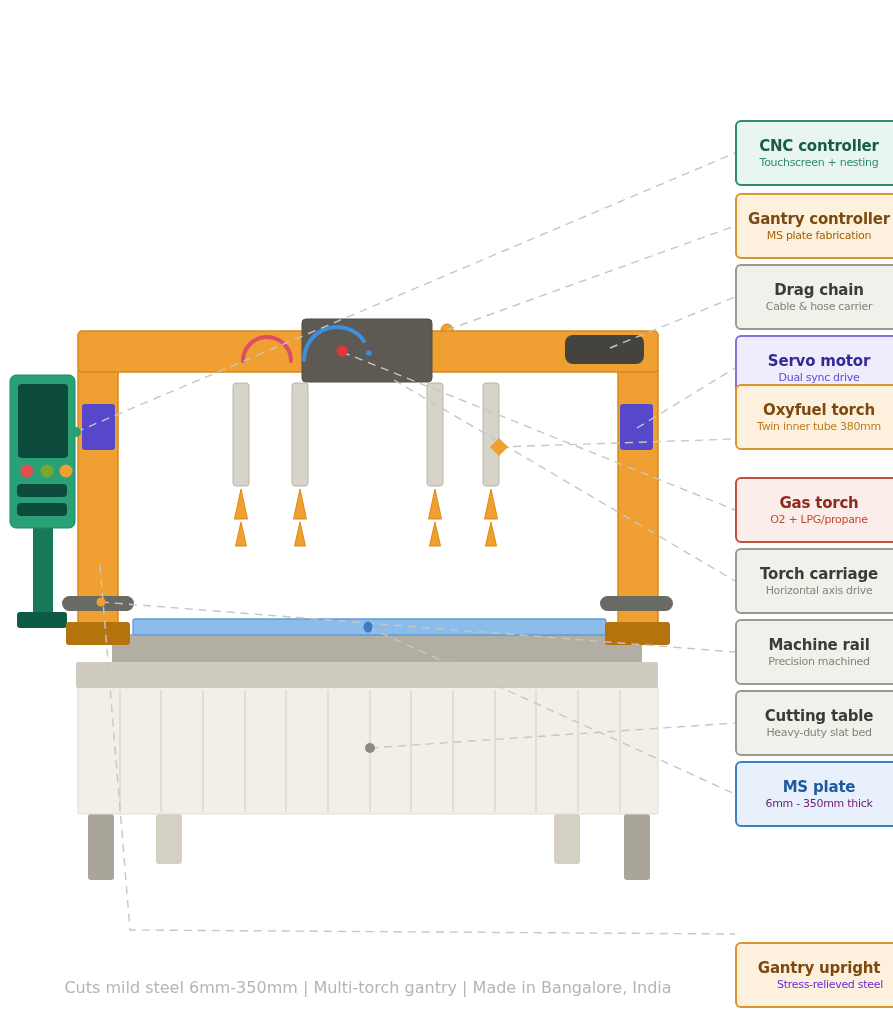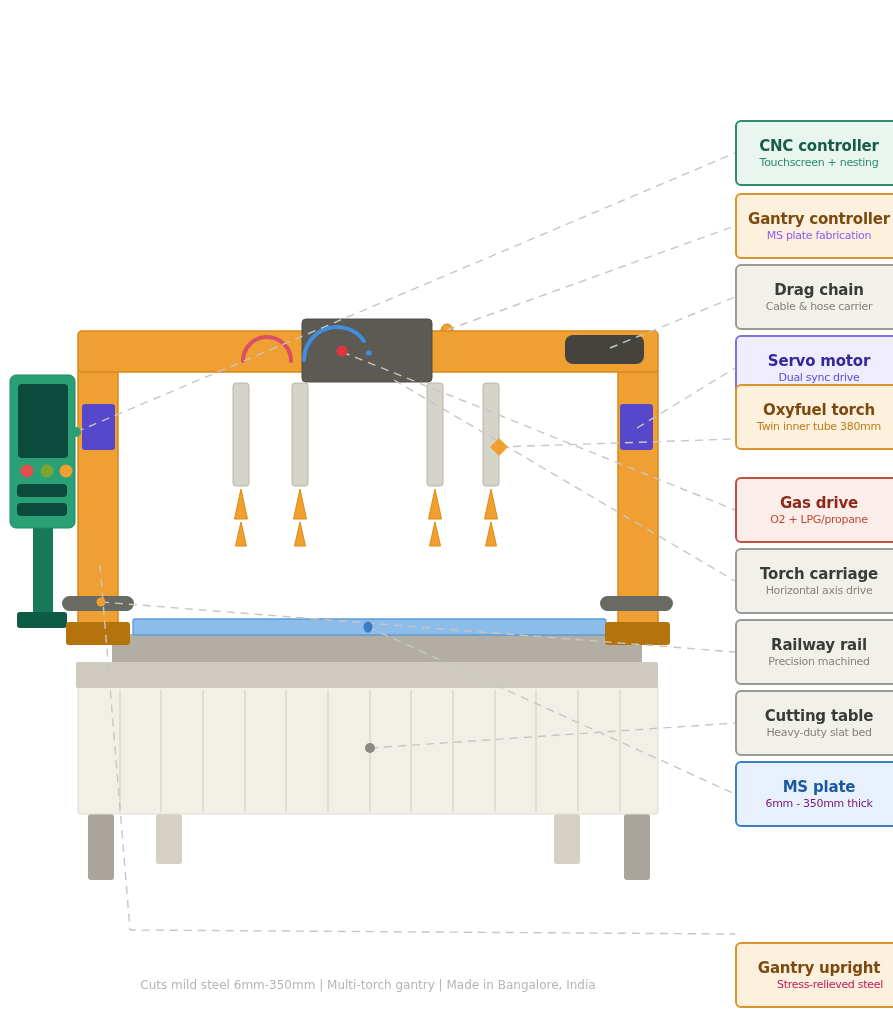--- a/index.html
+++ b/index.html
@@ -13,21 +13,21 @@
     border:2px solid #999;border-radius:6px;background:#f5f5f5;
     display:flex;flex-direction:column;align-items:center;justify-content:center;gap:3px;
     text-align:center;
   }
   .c-title{font-weight:bold;font-size:15px;line-height:1;letter-spacing:-0.2px;white-space:nowrap;}
   .c-sub{font-size:11px;line-height:1;letter-spacing:-0.3px;white-space:nowrap;}
   #footer{
     position:absolute;left:0;top:978px;width:736px;text-align:center;
   }
   #footer .f1{font-size:13px;color:#8d8d8b;margin:0 0 7px 0;}
-  #footer .f2{font-size:12px;color:#b7b5b1;margin:0;}
+  #footer .f2{font-size:16px;color:#b7b5b1;margin:0;}
 </style>
 </head>
 <body>
 
 <div id="stage">
 
   <svg id="machine-svg" width="893" height="1024" viewBox="0 0 893 1024">
 
     <g>
       <rect x="88" y="814" width="26" height="66" rx="3" fill="#a9a59a"></rect>
@@ -110,57 +110,57 @@
     <circle cx="370" cy="748" r="5" fill="#8a8a84"></circle>
   </svg>
 
   <div>
       <div class="callout" style="top: 120px; background: rgb(233, 245, 239); border-color: rgb(46, 139, 110);">
       <div class="c-title" style="color: rgb(23, 92, 70);">CNC controller</div>
       <div class="c-sub" style="color: rgb(46, 139, 110);">Touchscreen + nesting</div>
     </div>
       <div class="callout" style="top: 193px; background: rgb(253, 241, 221); border-color: rgb(217, 149, 47);">
       <div class="c-title" style="color: rgb(124, 74, 16);">Gantry controller</div>
-      <div class="c-sub" style="color: #8b5cf6; text-align: center;">MS plate fabrication</div>
+      <div class="c-sub" style="color: #a16207; text-align: center;">MS plate fabrication</div>
     </div>
       <div class="callout" style="top: 264px; background: rgb(241, 240, 234); border-color: rgb(154, 154, 147);">
       <div class="c-title" style="color: rgb(59, 59, 55);">Drag chain</div>
       <div class="c-sub" style="color: rgb(133, 132, 120);">Cable &amp; hose carrier</div>
     </div>
       <div class="callout" style="top: 335px; background: rgb(239, 237, 251); border-color: rgb(127, 116, 221);">
       <div class="c-title" style="color: rgb(52, 41, 156);">Servo motor</div>
       <div class="c-sub" style="color: rgb(91, 79, 209);">Dual sync drive</div>
     </div>
       <div class="callout" style="top: 384px; background: rgb(253, 241, 221); border-color: rgb(217, 149, 47);">
       <div class="c-title" style="color: rgb(124, 74, 16);">Oxyfuel torch</div>
       <div class="c-sub" style="color: rgb(191, 123, 25);">Twin inner tube 380mm</div>
     </div>
       <div class="callout" style="top: 477px; background: rgb(251, 237, 234); border-color: rgb(192, 80, 64);">
-      <div class="c-title" style="color: rgb(140, 42, 28);">Gas drive</div>
+      <div class="c-title" style="color: rgb(140, 42, 28);">Gas torch</div>
       <div class="c-sub" style="color: rgb(191, 74, 50);">O2 + LPG/propane</div>
     </div>
       <div class="callout" style="top: 548px; background: rgb(241, 240, 234); border-color: rgb(154, 154, 147); justify-content: center;">
       <div class="c-title" style="color: rgb(59, 59, 55);">Torch carriage</div>
       <div class="c-sub" style="color: rgb(133, 132, 120);">Horizontal axis drive</div>
     </div>
       <div class="callout" style="top: 619px; background: rgb(241, 240, 234); border-color: rgb(154, 154, 147);">
-      <div class="c-title" style="color: rgb(59, 59, 55);">Railway rail</div>
+      <div class="c-title" style="color: rgb(59, 59, 55);">Machine rail</div>
       <div class="c-sub" style="color: rgb(133, 132, 120);">Precision machined</div>
     </div>
       <div class="callout" style="top: 690px; background: rgb(241, 240, 234); border-color: rgb(154, 154, 147);">
       <div class="c-title" style="color: rgb(59, 59, 55);">Cutting table</div>
       <div class="c-sub" style="color: rgb(133, 132, 120);">Heavy-duty slat bed</div>
     </div>
       <div class="callout" style="top: 761px; background: rgb(232, 241, 251); border-color: rgb(61, 127, 193);">
       <div class="c-title" style="color: rgb(27, 90, 158);">MS plate</div>
       <div class="c-sub" style="color: #701a75;">6mm - 350mm thick</div>
     </div>
       <div class="callout" style="top: 942px; background: rgb(253, 241, 221); border-color: rgb(217, 149, 47);">
       <div class="c-title" style="color: rgb(124, 74, 16);">Gantry upright</div>
-      <div class="c-sub" style="color: #be185d; margin-left: 22px;">Stress-relieved steel</div>
+      <div class="c-sub" style="color: #6d28d9; margin-left: 22px;">Stress-relieved steel</div>
     </div>
     </div>
 
   <div id="footer">
     <p class="f2">Cuts mild steel 6mm-350mm  |  Multi-torch gantry  |  Made in Bangalore, India</p>
   </div>
 
 </div>
 
 </body></html>

